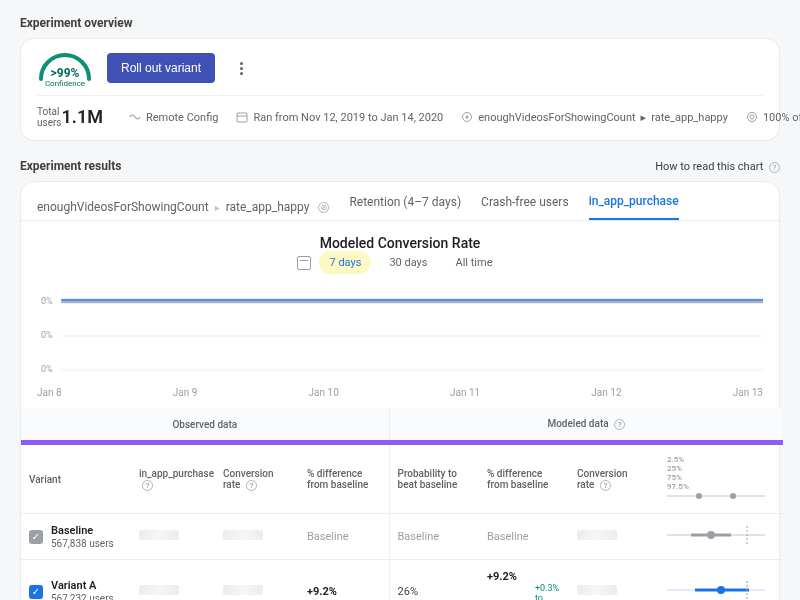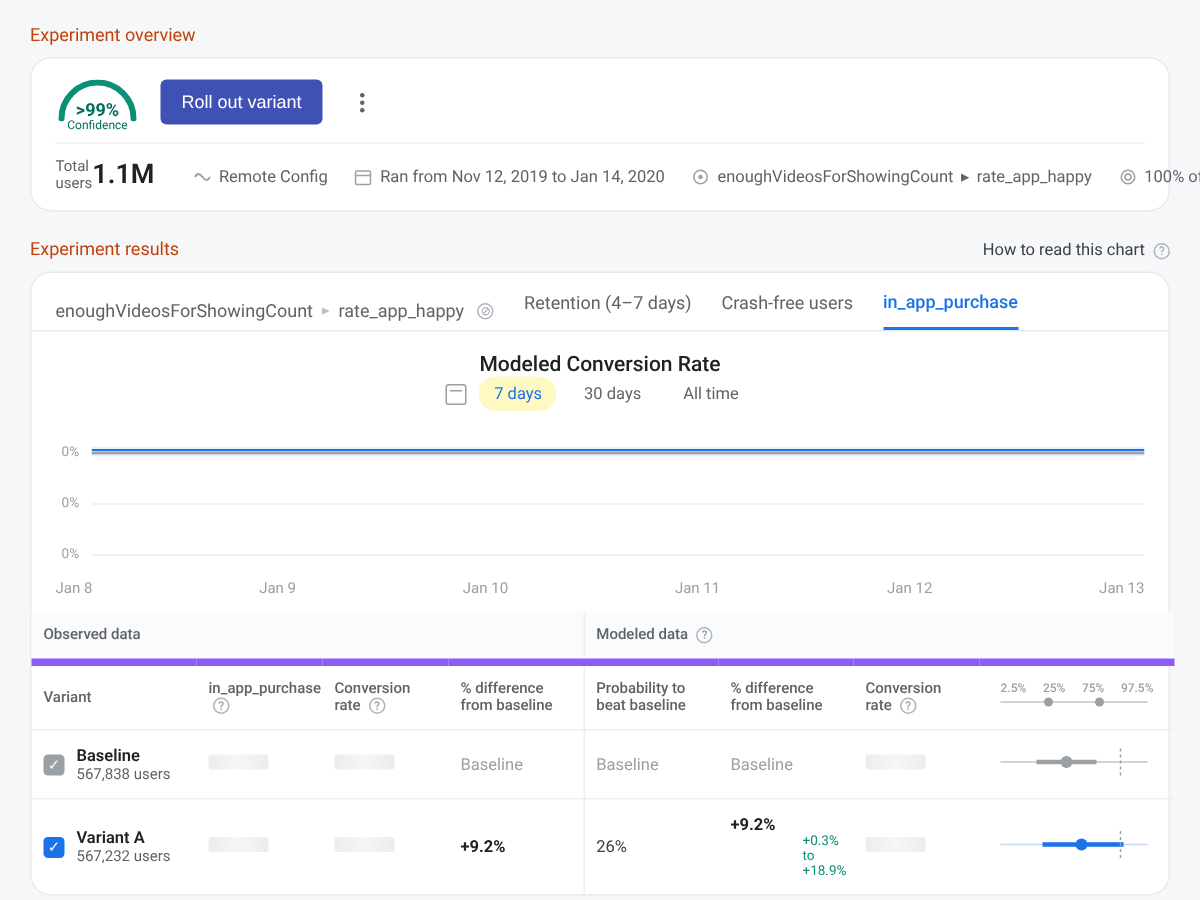--- a/index.html
+++ b/index.html
@@ -1,19 +1,19 @@
 <!DOCTYPE html>
 <html><head>
 <meta charset="utf-8">
 <style>
   * { box-sizing: border-box; margin: 0; padding: 0; }
   body { font-family: -apple-system, BlinkMacSystemFont, "Segoe UI", Roboto, Arial, sans-serif; background: #f6f7f9; color: #202124; font-size: 12px; }
   .page { padding: 16px 20px; width: 800px; }
 
-  .section-label { font-size: 12px; font-weight: 400; color: #c2410c; margin-bottom: 8px; }
+  .section-label { font-size: 12px; font-weight: 700; color: #404040; margin-bottom: 8px; }
 
   .card { background: #fff; border: 1px solid #e8eaed; border-radius: 14px; }
 
   
   .overview { padding: 14px 16px 0; }
   .overview-top { display: flex; align-items: center; gap: 14px; }
   .gauge { width: 56px; height: 30px; position: relative; flex-shrink: 0; text-align:center;}
   .gauge svg { width: 56px; height: 28px; display:block;}
   .gauge-label { font-size: 12px; font-weight: 700; fill: #006e5a; }
   .conf-word { font-size: 8px; color: #006e5a; margin-top:-2px; display:block;}
@@ -23,21 +23,21 @@
   .subhead { font-size: 11px; color: #0b8f77; margin-top: 2px; }
   .rollout-btn { background: #3f51b5; color: #fff; border: none; border-radius: 4px; padding: 8px 14px; font-size: 12px; font-weight: 500; cursor: pointer; }
   .more-btn { width: 24px; height: 24px; border-radius: 50%; display:flex; align-items:center; justify-content:center; cursor:pointer;}
   .kebab { display:flex; flex-direction:column; gap:2px;}
   .kebab span { width:3px; height:3px; border-radius:50%; background:#5f6368; }
 
   .meta-row { display:flex; align-items:center; gap: 18px; border-top:1px solid #f0f0f0; margin-top:12px; padding: 10px 0 12px; color:#5f6368; font-size:11px;}
   .total-users { display:flex; flex-direction:row; margin-right:8px;}
   .total-users .lbl { font-size:10px; color:#5f6368; }
   .total-users .val { font-size: 18px; font-weight:600; color:#202124; }
-  .meta-item { display:flex; align-items:flex-end; gap:5px; white-space:nowrap;}
+  .meta-item { display:flex; align-items:flex-start; gap:5px; white-space:nowrap;}
   .mi-icon { width:12px; height:12px; color:#9aa0a6; flex-shrink:0; display:inline-flex; align-items:center; justify-content:center;}
 
   
   .results-head { display:flex; justify-content:space-between; align-items:center; margin: 18px 0 8px;}
   .help-link { font-size: 11px; color:#3c4043; }
 
   
   .tabs { display:flex; align-items:center; gap: 20px; padding: 12px 16px 0; border-bottom:1px solid #e8eaed; font-size:12px; color:#5f6368;}
   .tabs .crumb { display:flex; align-items:center; gap:6px;}
   .tabs .sep { color:#c0c0c0; font-size:10px;}
@@ -59,34 +59,34 @@
   .xaxis { display:flex; justify-content:space-between; padding: 2px 16px 10px; font-size:10px; color:#9aa0a6;}
 
   
   .tbl { width:100%; border-collapse:collapse; font-size:11px; color:#3c4043; table-layout:fixed;}
   .tbl th, .tbl td { padding: 10px 8px; text-align:left; vertical-align:middle;}
   .col-variant { width: 110px; }
   .col-small { width: 84px; }
   .col-mid { width: 90px; }
   .col-spark { width: 130px; }
   .tbl thead th { font-weight:500; color:#5f6368; font-size:10px; }
-  .super-head th { background:#fafbfc; border-bottom:5px solid #8b5cf6; font-size:11px;}
+  .super-head th { text-align:center; background:#fafbfc; border-bottom:5px solid #8b5cf6; font-size:11px;}
   .variant-cell { display:flex; align-items:center; gap:8px;}
   .chk { width:14px; height:14px; border-radius:3px; background:#9aa0a6; display:flex; align-items:center; justify-content:center; color:#fff; font-size:10px; flex-shrink:0;}
   .chk.blue { background:#1a73e8;}
   .vname { font-weight:600; color:#202124; font-size:11px; line-height:1.2;}
   .vusers { font-size:10px; color:#5f6368;}
   .redacted { background: linear-gradient(90deg,#ececec,#f6f6f6,#ececec); height:10px; width:40px; border-radius:2px; display:inline-block;}
   .muted { color:#9aa0a6; }
   .delta-pos { color:#202124; font-weight:700;}
   .delta-range { font-size:9px; color:#0b8f77;margin-left:48px;}
   .help-q { display:inline-flex; width:11px; height:11px; border:1px solid #b0b4b9; border-radius:50%; font-size:8px; align-items:center; justify-content:center; color:#9aa0a6; margin-left:3px;}
   .tbl tbody tr { border-top:1px solid #eceef0;}
   .divider-col { border-left:1px solid #eceef0;}
-  .spark-head { font-size:8px; color:#9aa0a6; display:flex; justify-content:space-between; padding:0 6px;}
+  .spark-head { font-size:8px; color:#9aa0a6; display:flex; justify-content:space-between; padding:0 6px;flex-direction:column;}
   .spark svg { width:110px; height:22px;}
 </style>
 </head>
 <body>
 
 <div class="page">
 
   <div class="section-label">Experiment overview</div>
   <div class="card overview">
     <div class="overview-top">

